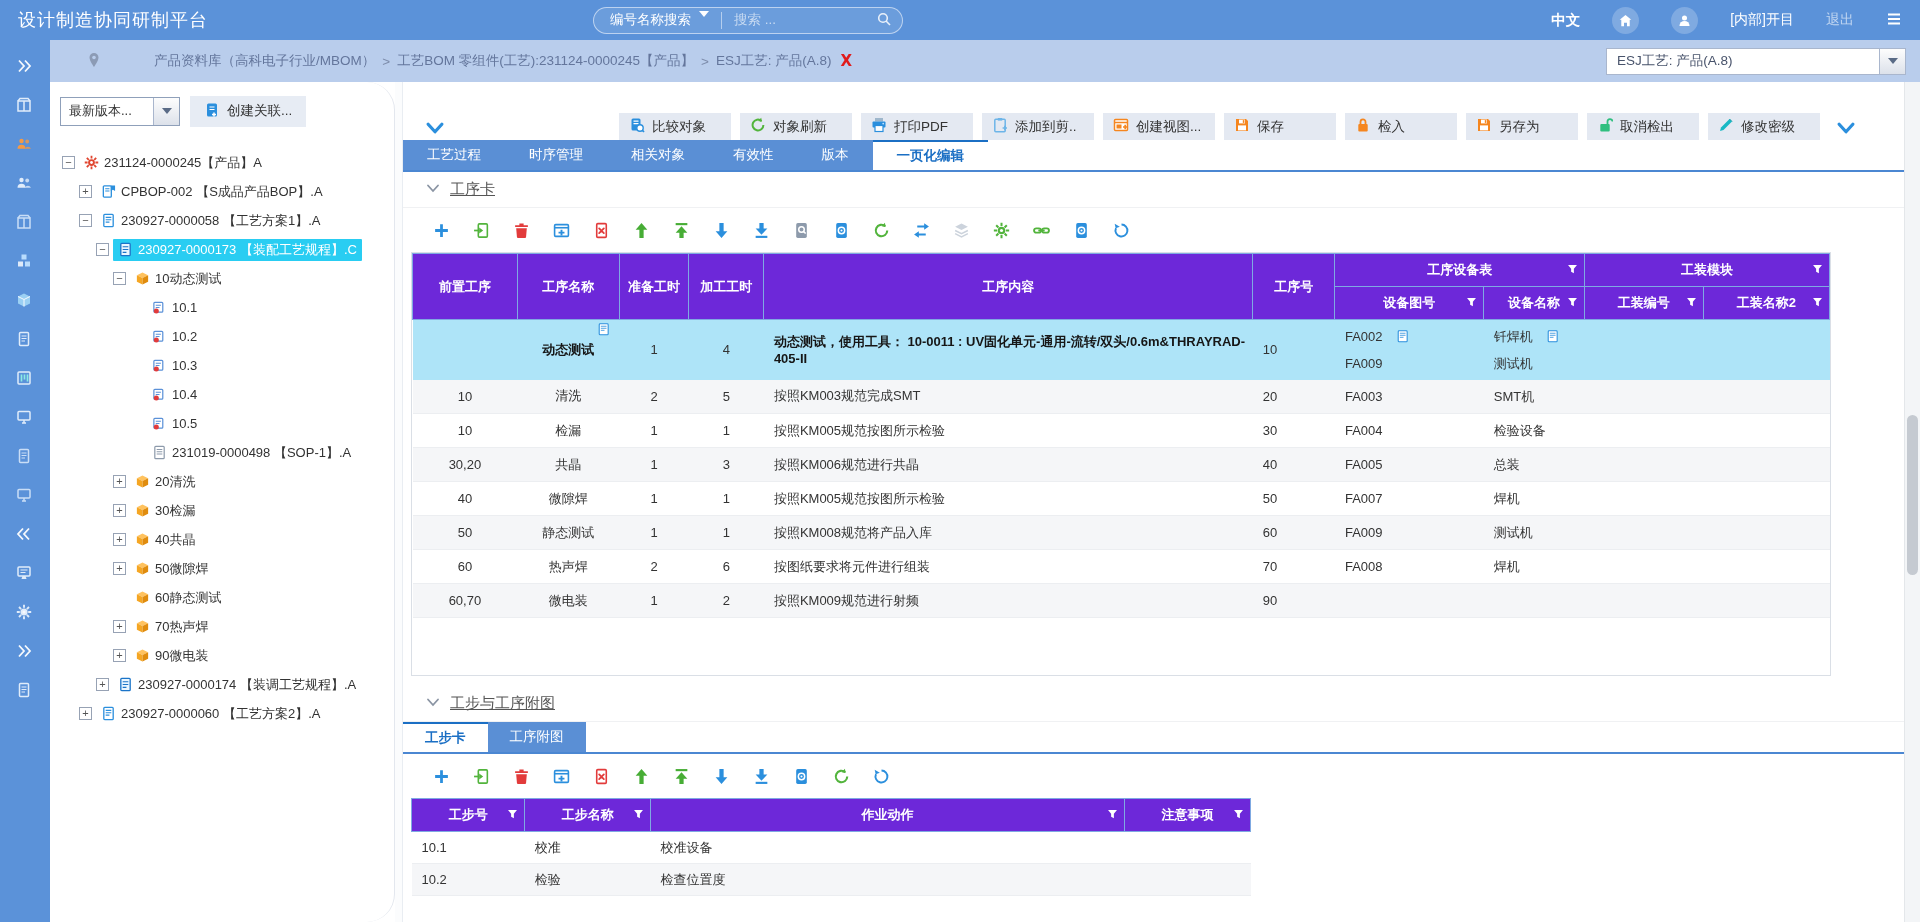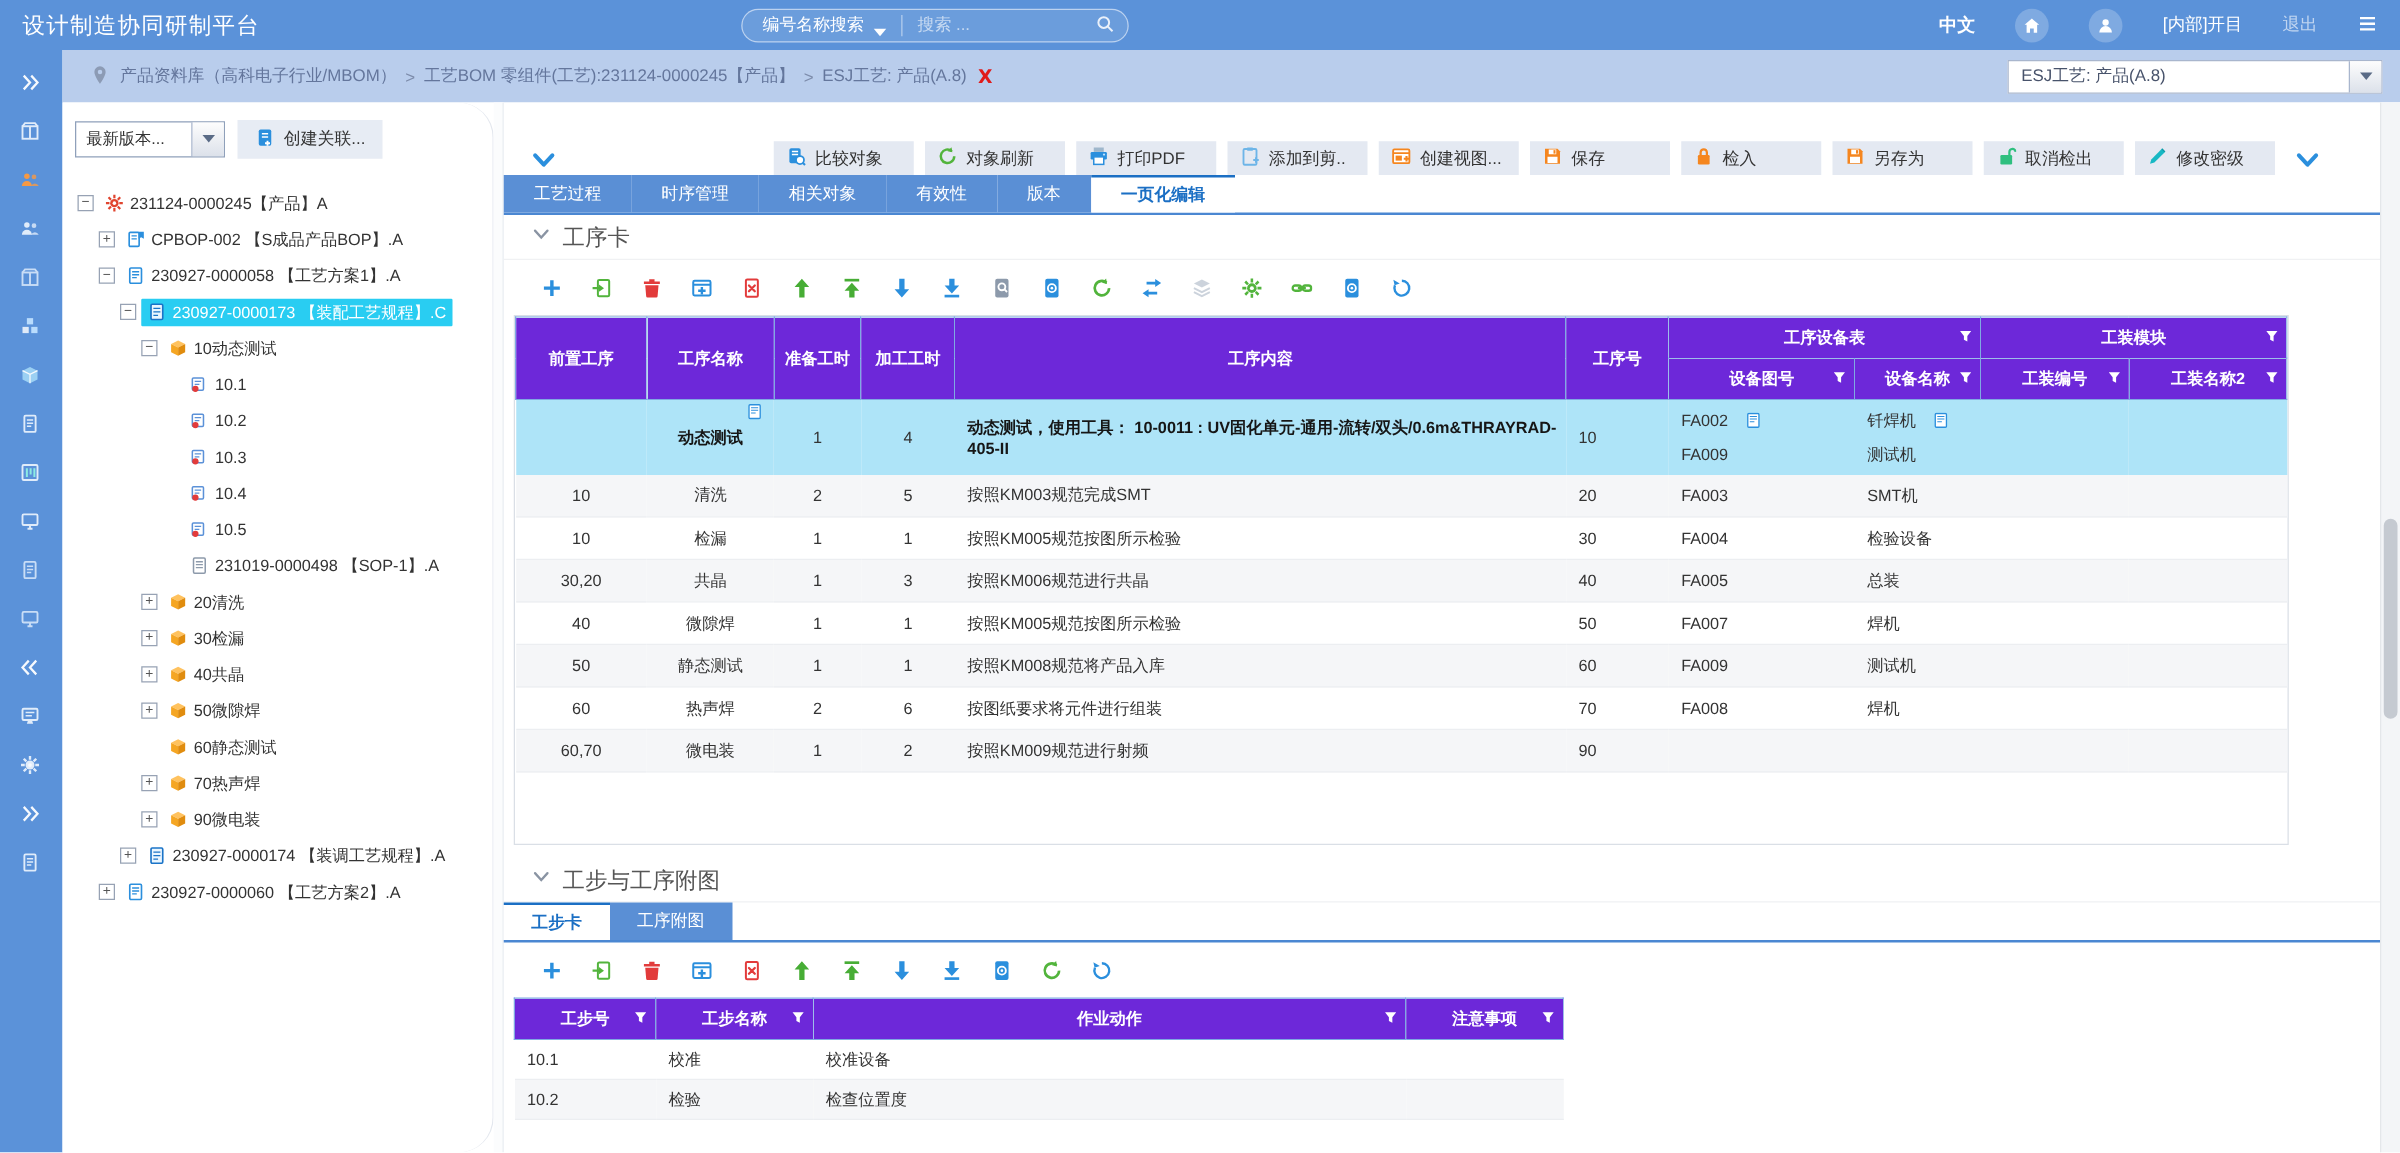--- a/index.html
+++ b/index.html
@@ -2,35 +2,35 @@
 <html><head>
 <meta charset="utf-8">
 <style>
   * { box-sizing: border-box; margin: 0; padding: 0; }
   html,body { width:1920px; height:922px; overflow:hidden;
     font-family:"Liberation Sans","DejaVu Sans",sans-serif; font-size:13px; color:#333; background:#fff;}
   .topbar { height:40px; background:#5b92d9; display:flex; align-items:center; padding:0 18px; color:#fff; }
   .app-title { font-size:18px; letter-spacing:1px; }
   .search-pill { margin-left:385px; width:310px; height:27px; border:1px solid rgba(255,255,255,.55);
     border-radius:14px; display:flex; align-items:center; background:rgba(255,255,255,.10); }
-  .search-cat { display:flex; align-items:flex-end; gap:8px; padding:0 12px 0 16px; font-size:13.5px; color:#fff; cursor:pointer;}
+  .search-cat { display:flex; align-items:flex-start; gap:8px; padding:0 12px 0 16px; font-size:13.5px; color:#fff; cursor:pointer;}
   .caret-w { width:0;height:0;border-left:5px solid transparent;border-right:5px solid transparent;border-top:6px solid #fff;}
   .pill-div { width:1px; height:17px; background:rgba(255,255,255,.5); }
   .search-in { flex:1; display:flex; align-items:center; padding:0 10px 0 12px; color:rgba(255,255,255,.62); font-size:13.5px;}
   .search-in .ph { flex:1; }
   .top-right { margin-left:auto; display:flex; align-items:center; gap:32px; }
   .lang { font-size:14.5px; font-weight:bold; }
   .circle-btn { width:27px;height:27px;border-radius:50%;background:rgba(255,255,255,.22);display:flex;align-items:center;justify-content:center;cursor:pointer;}
   .uname { font-size:14px; }
   .logout { color:rgba(255,255,255,.62); font-size:14px; cursor:pointer;}
   .shell { display:flex; height:882px; }
   .rail { width:50px; background:#5b92d9; display:flex; flex-direction:column; align-items:center; padding-top:18px; gap:21px; }
   .rail .ric { width:18px;height:18px; cursor:pointer; opacity:.95;}
   .right-col { flex:1; display:flex; flex-direction:column; }
-  .crumbbar { height:42px; background:#b9cdec; display:flex; align-items:center; padding:0 14px 0 22px; color:#64769c; }
+  .crumbbar { height:42px; background:#b9cdec; display:flex; align-items:center; padding:0 14px 0 36px; color:#64769c;gap:44px; }
   .crumb { display:flex; align-items:center; gap:7px; font-size:13.5px;}
   .crumb .sep { color:#7d8cab; }
   .crumb-x { color:#e01b1b; font-weight:bold; font-size:15px; font-family:"DejaVu Sans",sans-serif; cursor:pointer; margin-left:2px;}
   .ctx-select { margin-left:auto; width:300px; height:27px; background:#fff; border:1px solid #a9b6cd; display:flex; align-items:center; cursor:pointer;}
   .ctx-select .val { flex:1; padding:0 10px; color:#48536b; font-size:13.5px;}
   .ctx-caret { width:26px; height:100%; border-left:1px solid #a9b6cd; background:linear-gradient(#fdfdfd,#dce1ea); display:flex;align-items:center;justify-content:center;}
   .caret-g { width:0;height:0;border-left:5px solid transparent;border-right:5px solid transparent;border-top:6px solid #5a6b86;}
   .content { flex:1; display:flex; background:#fff; min-height:0;}
   .leftpanel { width:345px; display:flex; flex-direction:column; border-right:1px solid #e3e7ee;border-radius:28px;}
   .lp-toolbar { height:58px; display:flex; align-items:center; gap:10px; padding-left:10px; }
@@ -48,21 +48,21 @@
   .node-box { display:inline-flex; align-items:center; gap:5px; padding:2px 5px; border-radius:1px;}
   .node-box.sel { background:#29cdf2; color:#fff; }
   .splitter { width:8px; background:#fbfcfd; border-right:1px solid #e9edf2;}
   .main { flex:1; display:flex; flex-direction:column; min-width:0; }
   .m-toolbar { height:58px; display:flex; align-items:flex-end; }
   .chev { width:22px; height:22px; cursor:pointer; }
   .m-toolbar .chev.first { margin-left:22px; }
   .tb-btns { display:flex; gap:9px; margin-left:172px;}
   .tb-btn { width:112px; height:27px; background:#e4e9f2; display:flex; align-items:center; gap:7px; padding:0 10px; cursor:pointer; font-size:13.5px; color:#333;}
   .m-toolbar .chev.last { margin-left:auto; margin-right:46px; }
-  .sect-head { height:36px; display:flex; align-items:center; gap:9px; padding-left:22px; color:#555; font-size:18px; border-bottom:1px solid #f0f1f3;}
+  .sect-head { height:36px; display:flex; align-items:center; gap:9px; padding-left:22px; color:#555; font-size:15px; border-bottom:1px solid #f0f1f3;text-decoration:underline;}
   .icons-row { height:44px; display:flex; align-items:center; gap:23px; padding-left:30px; }
   .icons-row .tic { width:17px; height:17px; cursor:pointer;}
   .table-box { margin-left:8px; width:1420px; height:424px; border:1px solid #dadfe6; overflow:hidden;}
   table { border-collapse:collapse; width:100%; table-layout:fixed;}
   thead th { background:#6d28d9; color:#fff; font-weight:bold; font-size:13px; height:33px;
     border:1px solid #7fa9e2; position:relative; padding:0 4px;}
   thead th .fun { position:absolute; right:6px; top:50%; transform:translateY(-50%); cursor:pointer;}
   tbody td { font-size:13px; color:#333; border-bottom:1px solid #eceef1; padding:3px 6px; height:34px; vertical-align:middle;}
   tbody tr.alt { background:#f5f6f8; }
   tbody tr.sel { background:#aee4f8; }

